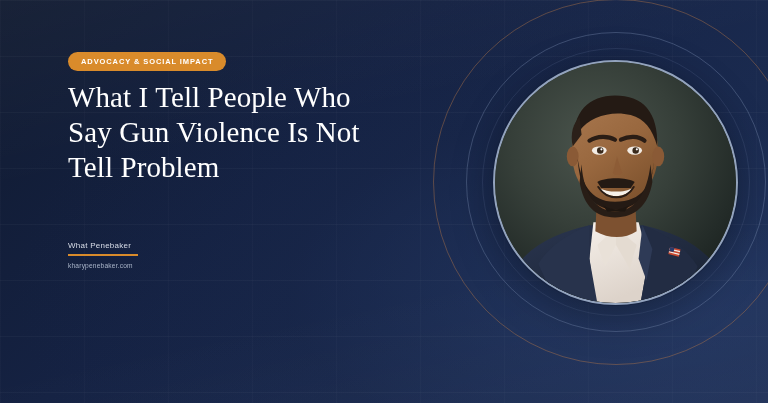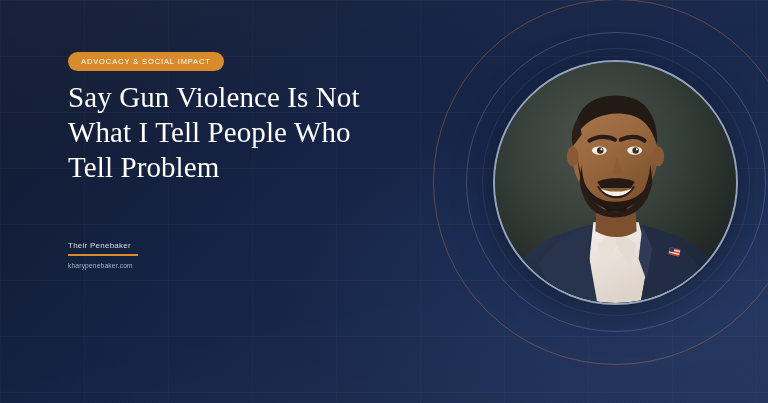--- a/index.html
+++ b/index.html
@@ -85,21 +85,21 @@
     top: 52px; left: 0;
     height: 19px;
     padding: 0 13px;
     display: inline-flex;
     align-items: center;
     border-radius: 999px;
     background: #d98b2b;
     color: #ffffff;
     font-size: 7.5px;
     letter-spacing: 0.9px;
-    font-weight: 400;
+    font-weight: 700;
     white-space: nowrap;
   }
 
   .headline {
     position: absolute;
     top: 80px; left: 0;
     width: 330px;
     margin: 0;
     font-family: "Liberation Serif", serif;
     font-weight: 400;
@@ -230,25 +230,25 @@
         <path d="M 110 146 C 118 151 128 151 136 146 L 132 152 L 114 152 Z" fill="#1e1610"></path>
       </g>
     </svg>
   </div>
 
   <div class="content">
 
     <div class="badge">ADVOCACY &amp; SOCIAL IMPACT</div>
 
     <h1 class="headline">
+      <span class="ln">What I Tell People Who</span>
       <span class="ln">Say Gun Violence Is Not</span>
-      <span class="ln">What I Tell People Who</span>
       <span class="ln">Tell Problem</span>
     </h1>
 
     <div class="byline">
-      <div class="byline-name">Their Penebaker</div>
+      <div class="byline-name">What Penebaker</div>
       <div class="byline-rule"></div>
       <div class="byline-site">kharypenebaker.com</div>
     </div>
 
   </div>
 </div>
 
 </body></html>

